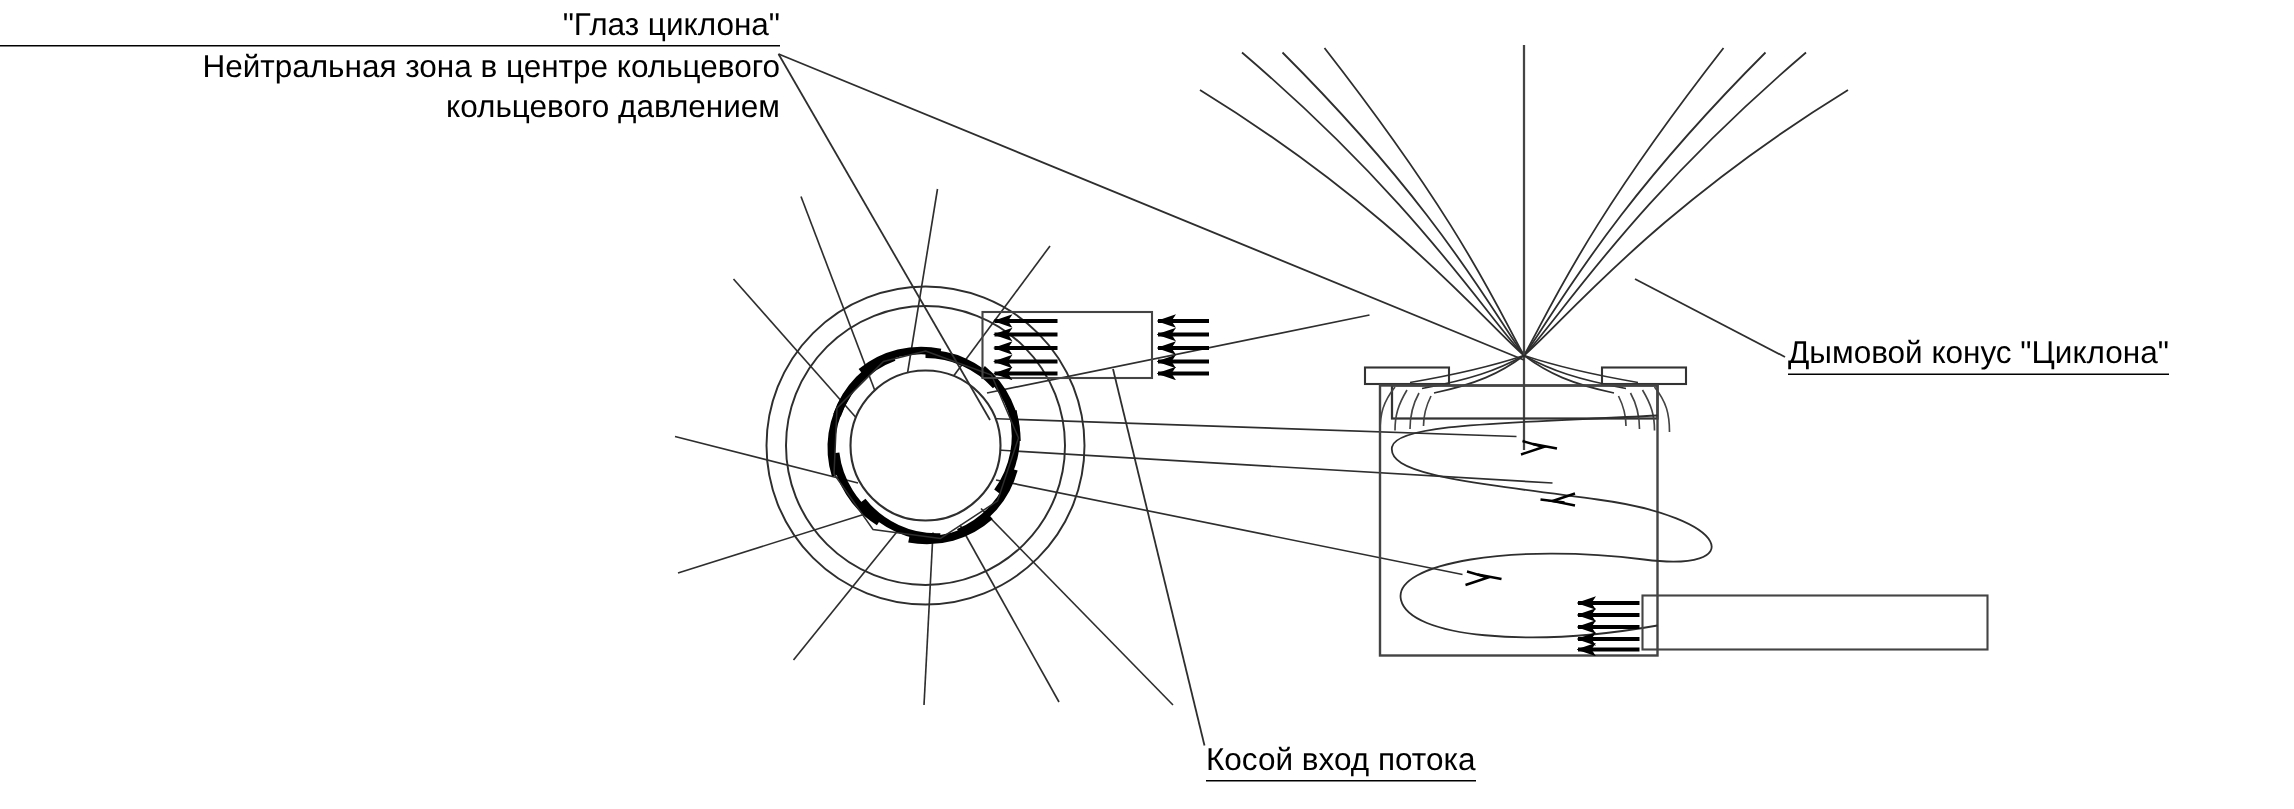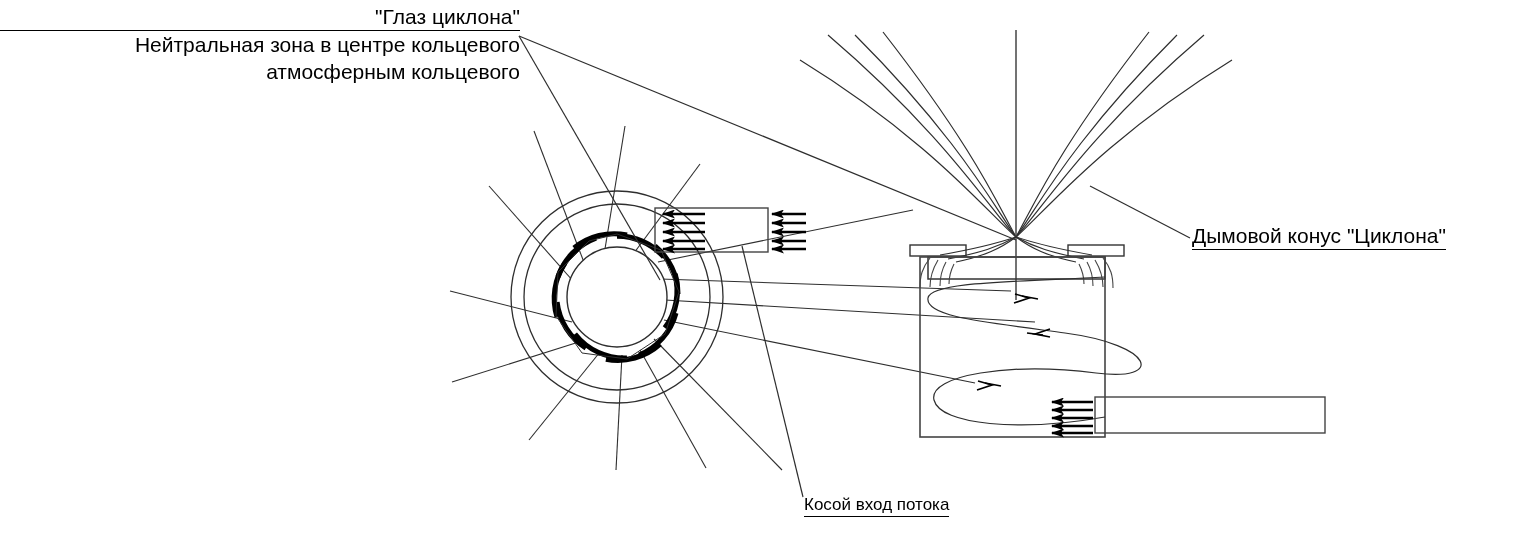--- a/index.html
+++ b/index.html
@@ -16,21 +16,21 @@
     font-family:"Liberation Sans","DejaVu Sans",sans-serif;
     color:#000;white-space:nowrap;
   }
   #label-eye-block{left:0px;top:4px;width:520px;text-align:right;}
   #label-eye-block .ttl{font-size:21px;line-height:26px;}
   #label-eye-block .ln{font-size:21px;line-height:27px;}
   #label-eye-block .underline-top{
     border-bottom:1.6px solid #000;display:block;width:100%;
   }
   #label-cone{left:1192px;top:224px;font-size:21px;border-bottom:1.6px solid #000;padding-bottom:1px;}
-  #label-inlet{left:804px;top:495px;font-size:17px;border-bottom:1.6px solid #000;padding-bottom:1px;}
+  #label-inlet{left:804px;top:495px;font-size:21px;border-bottom:1.6px solid #000;padding-bottom:1px;}
 </style>
 </head>
 <body>
 
 <div id="stage">
 
   <svg viewBox="0 0 1529 539">
     <defs>
       <marker id="ah" markerWidth="13" markerHeight="9" refX="12" refY="4.5" orient="auto" markerUnits="userSpaceOnUse">
         <polygon points="0,0 13,4.5 0,9 3,4.5" fill="#000"></polygon>
@@ -174,20 +174,20 @@
       <path d="M 519 36 L 660 280"></path>
       <path d="M 519 36 L 1016 240"></path>
       <path d="M 1190 238 L 1090 186"></path>
       <path d="M 803 497 L 742 246"></path>
     </g>
   </svg>
 
   <div class="lbl" id="label-eye-block">
     <div class="ttl underline-top">"Глаз циклона"</div>
     <div class="ln">Нейтральная  зона в центре кольцевого</div>
-    <div class="ln">атмосферным кольцевого</div>
+    <div class="ln">кольцевого давлением</div>
   </div>
 
   <div class="lbl" id="label-cone">Дымовой конус "Циклона"</div>
 
   <div class="lbl" id="label-inlet">Косой вход потока</div>
 
 </div>
 
 </body></html>

